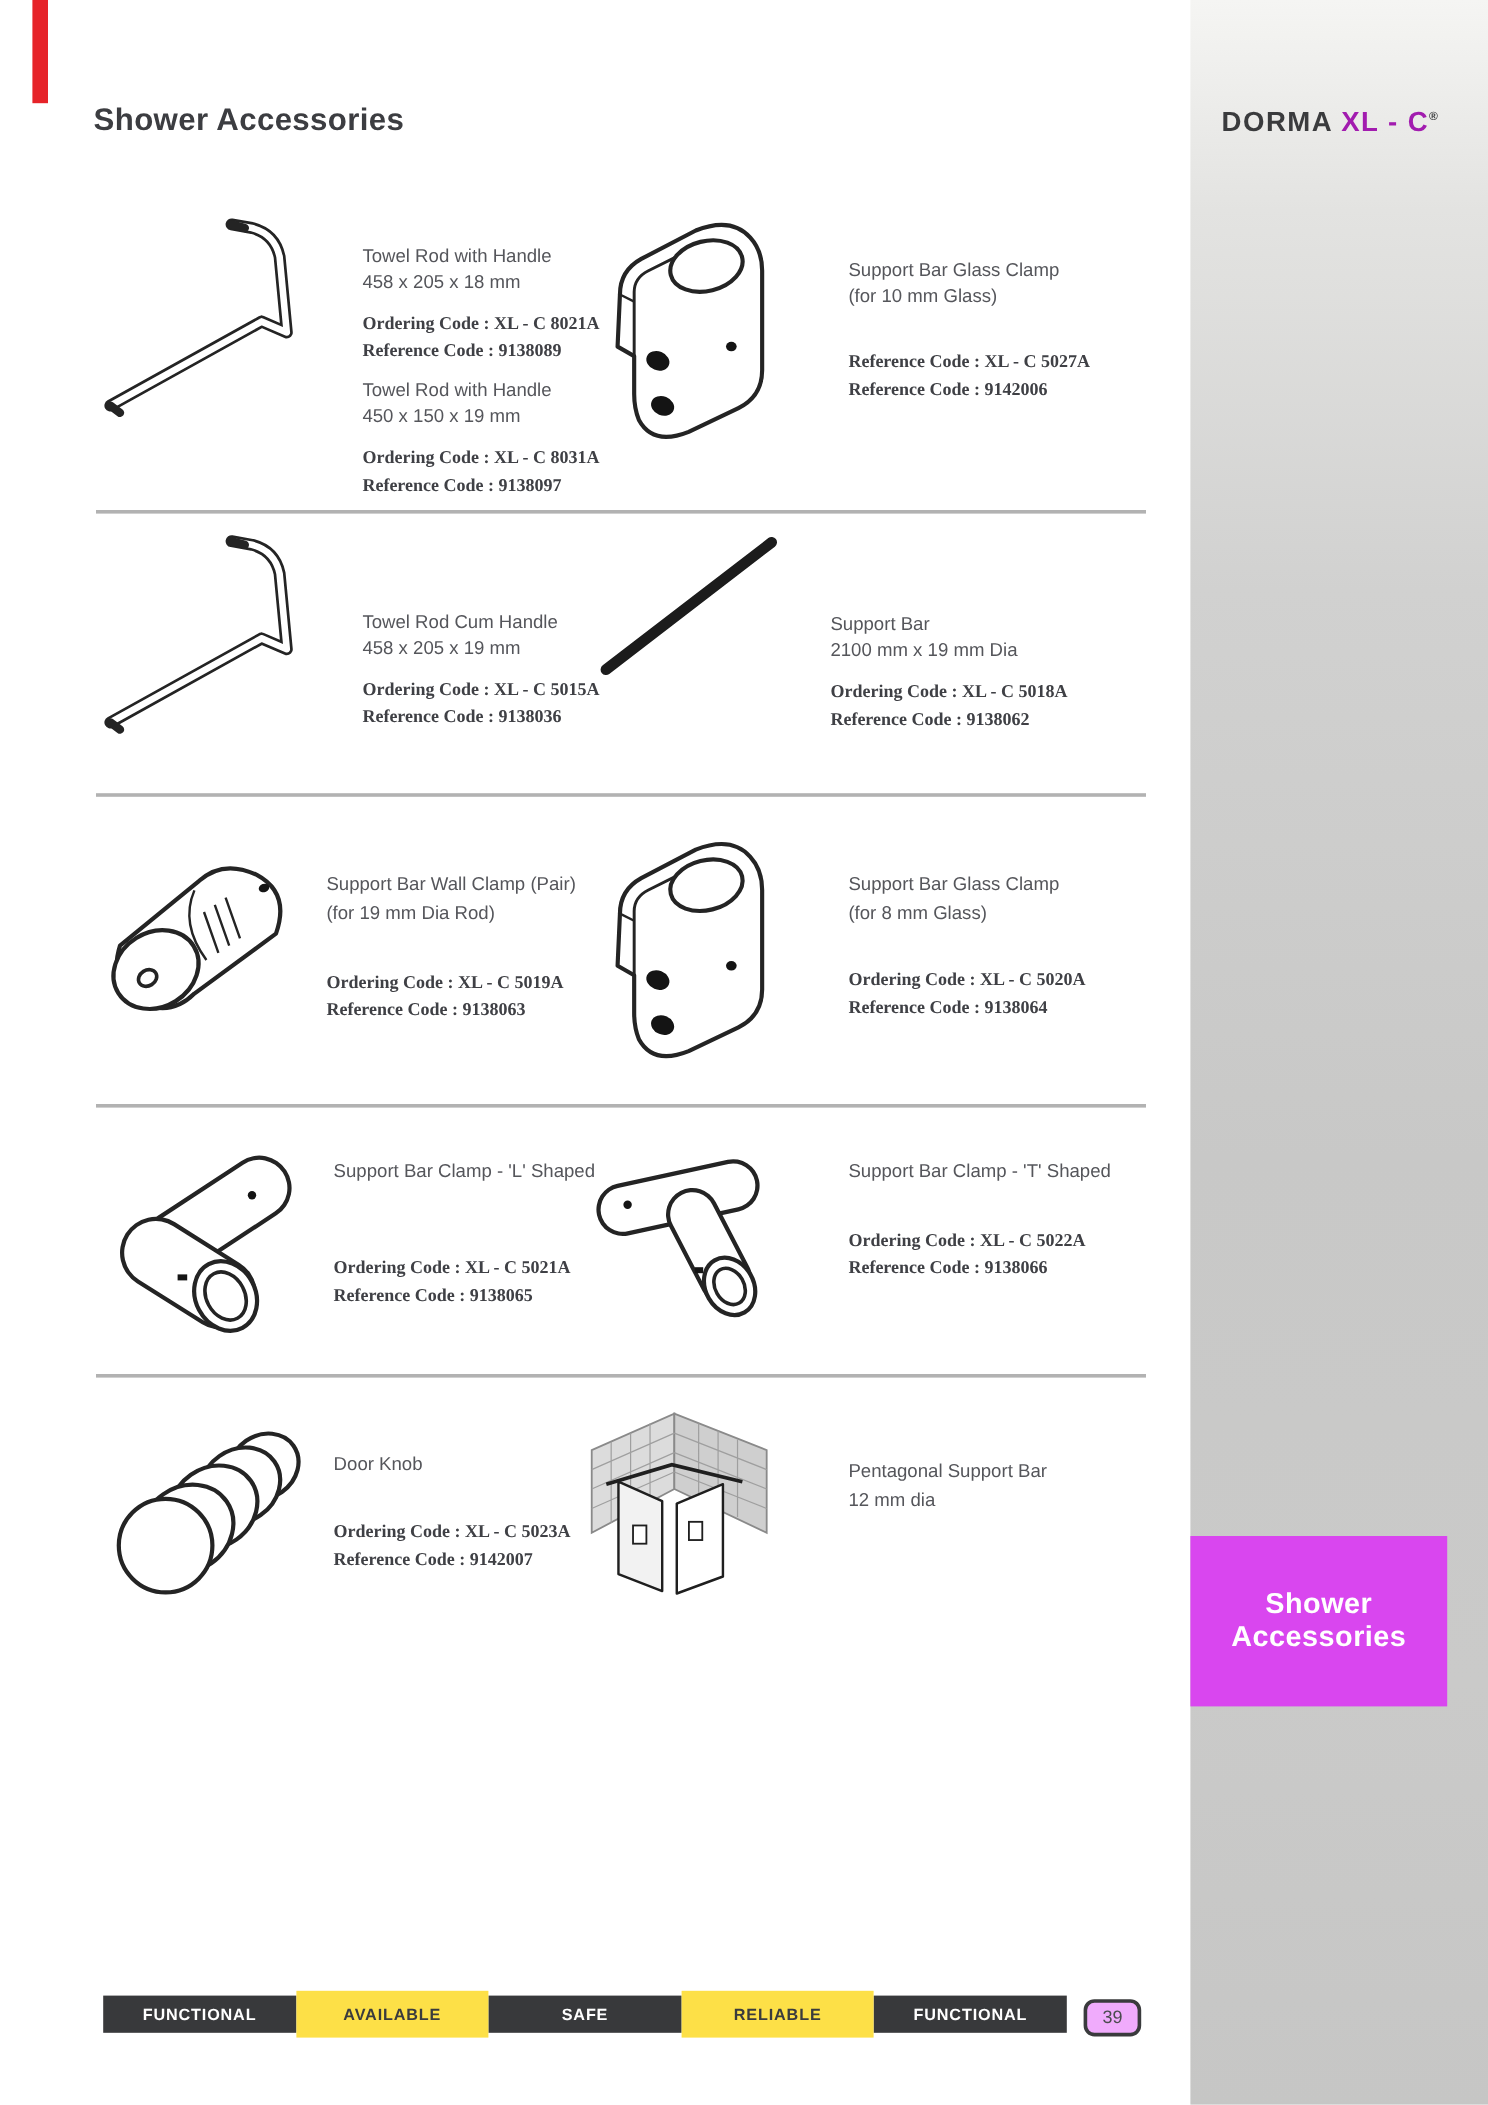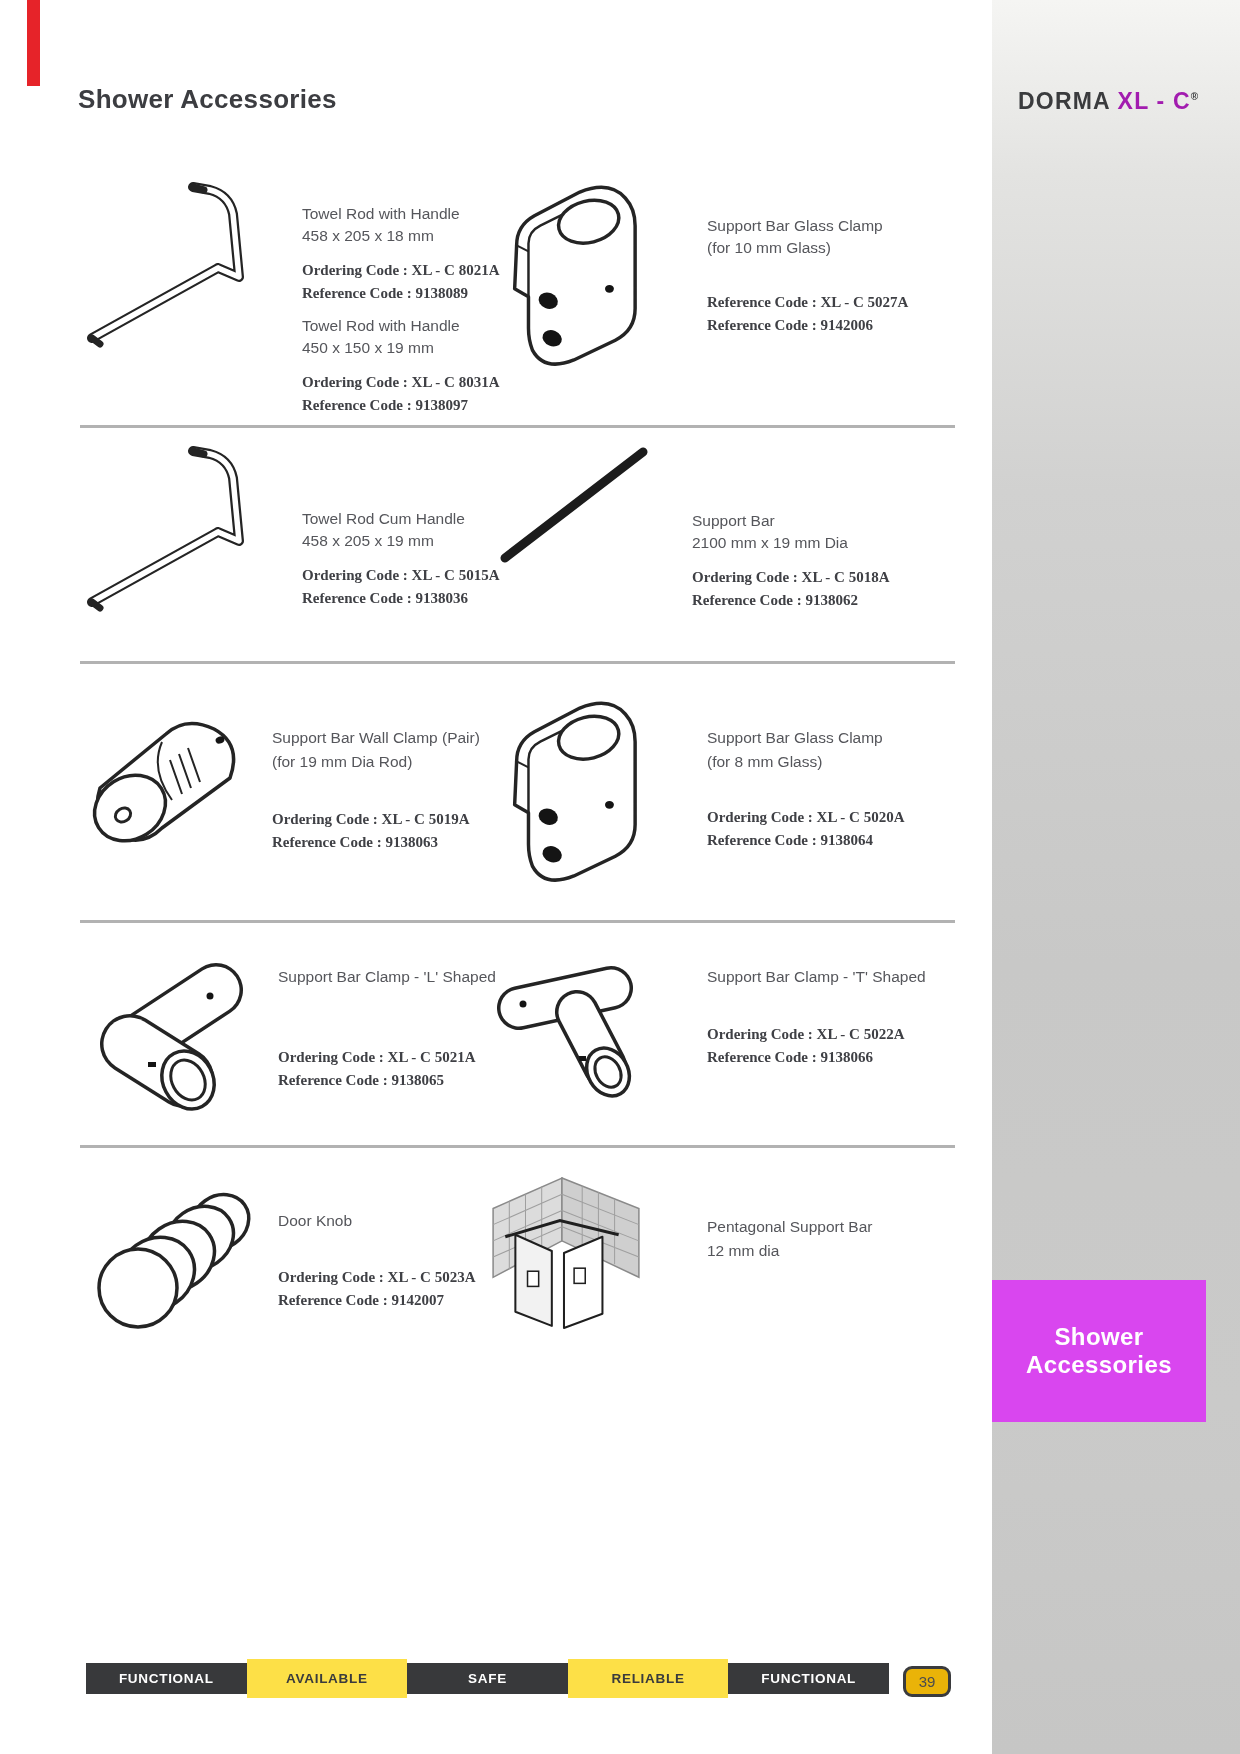--- a/index.html
+++ b/index.html
@@ -33,21 +33,21 @@
 
   .illus { position:absolute; }
 
   
   .footer-bar { position:absolute; left:86px; top:1663px; width:803px; height:31px; display:flex; }
   .fcell { flex:1; display:flex; align-items:center; justify-content:center;
     font-size:13.5px; font-weight:bold; letter-spacing:0.7px; }
   .fcell.dark { background:#38393b; color:#ffffff; }
   .fcell.light { background:#fde047; color:#3a3b3d; height:39px; margin-top:-4px; z-index:2; }
   .page-badge { position:absolute; left:903px; top:1666px; width:42px; height:25px;
-    border:3px solid #3a3b3d; border-radius:9px; background:#eab308; color:#4a4b4e;
+    border:3px solid #3a3b3d; border-radius:9px; background:#f0abfc; color:#4a4b4e;
     font-size:15px; display:flex; align-items:center; justify-content:center; }
 </style>
 </head>
 <body>
 
 <div class="page">
 
   <div class="red-bar"></div>
   <div class="sidebar"></div>
 

